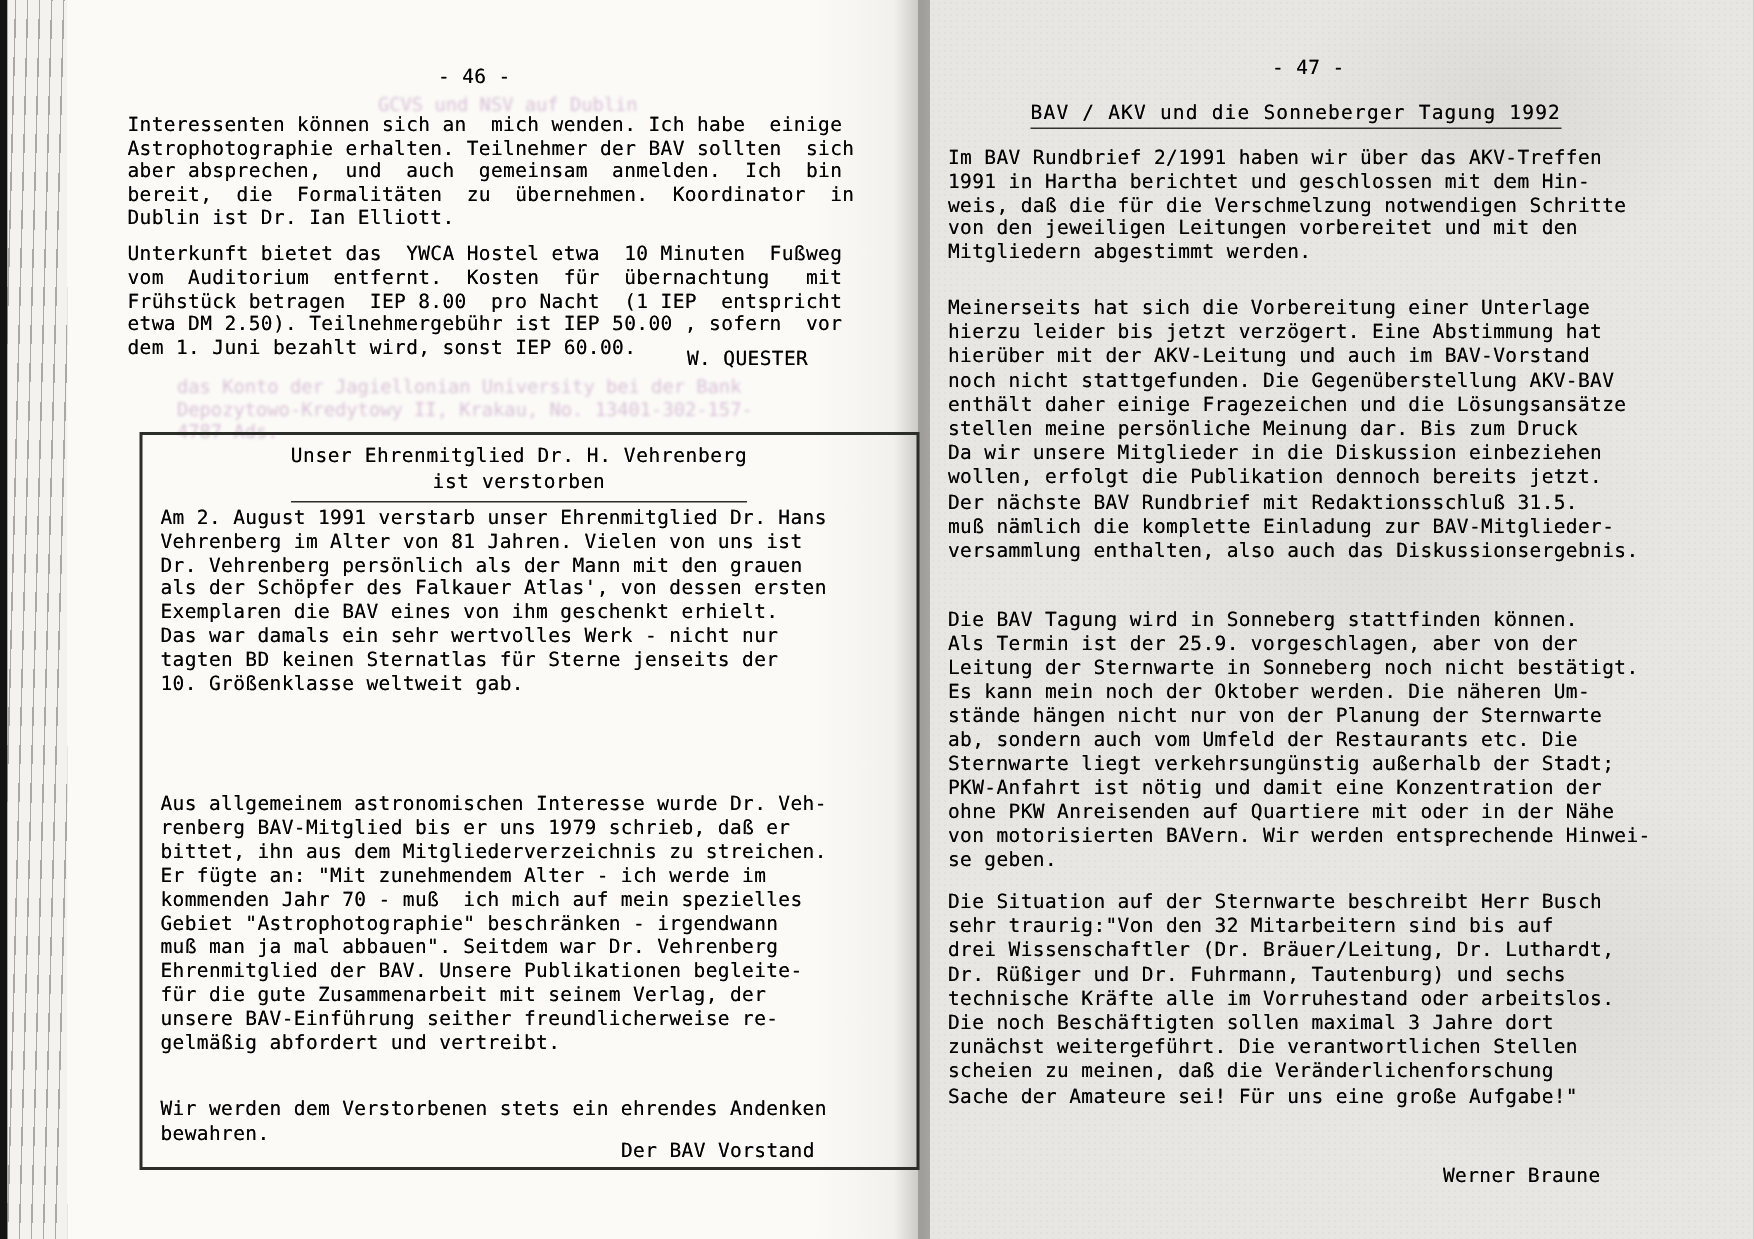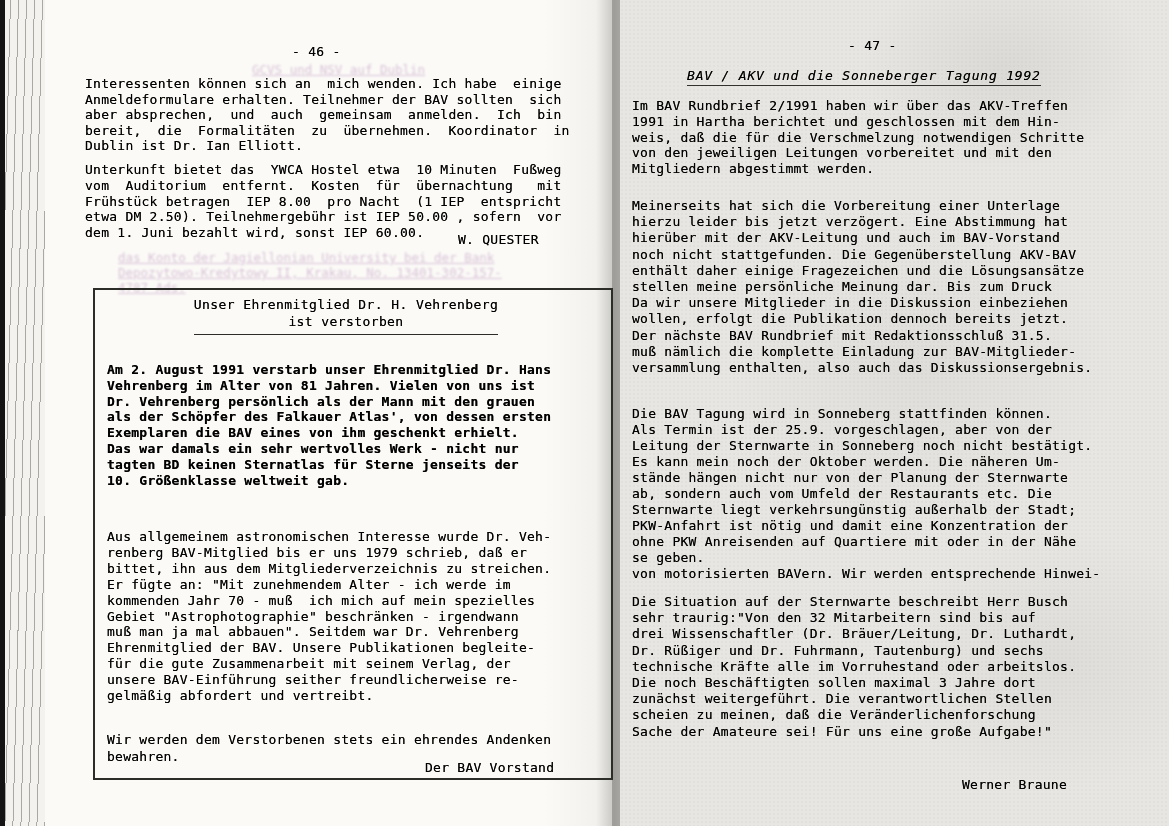--- a/index.html
+++ b/index.html
@@ -38,39 +38,39 @@
   .pn46{left:292px;top:44px;}
   .p46-1{left:85px;top:76px;line-height:15.6px;}
   .p46-2{left:85px;top:162px;line-height:15.8px;}
   .sig-quester{left:458px;top:232px;}
 
   .memorial{position:absolute;left:93px;top:288px;width:516px;height:488px;
       border:2px solid #2c2c28;background:transparent;}
   .mem-head{position:absolute;left:0;right:14px;top:7px;text-align:center;line-height:16.5px;}
   .mem-head-inner{display:inline-block;border-bottom:1.5px solid #2c2c28;padding-bottom:4px;
       letter-spacing:.4px;}
-  .mem-p1{left:12px;top:72px;line-height:15.8px;font-weight:bold;}
+  .mem-p1{left:12px;top:48px;line-height:15.8px;}
   .mem-p2{left:12px;top:239px;line-height:15.9px;}
   .mem-p3{left:12px;top:442px;line-height:16.5px;}
-  .sig-vorstand{left:288px;top:470px;padding-left:42px;}
+  .sig-vorstand{left:277px;top:470px;padding-left:42px;}
   .memorial .txt{position:absolute;}
 
   
   .pn47{left:848px;top:38px;}
   .title47{left:687px;top:68px;letter-spacing:.8px;}
-  .title47 .tin{display:inline-block;border-bottom:1.5px solid #32322e;padding-bottom:2px;font-style:italic;}
+  .title47 .tin{display:inline-block;border-bottom:1.5px solid #32322e;padding-bottom:2px;}
   .p47-1{left:632px;top:98px;line-height:15.8px;}
   .p47-2{left:632px;top:198px;line-height:16.2px;}
   .p47-3{left:632px;top:406px;line-height:16.0px;}
   .p47-4{left:632px;top:594px;line-height:16.2px;}
   .sig-braune{left:962px;top:777px;}
 
   
   .ghost{position:absolute;color:#701a75;opacity:.26;filter:blur(.9px);
-         font-size:12.5px;white-space:pre;text-decoration:underline;}
+         font-size:12.5px;white-space:pre;}
   .g1{left:252px;top:62px;}
   .g2{left:118px;top:250px;}
   .g3{left:118px;top:265px;}
   .g4{left:118px;top:280px;}
 </style>
 </head>
 <body>
 
 <div id="scan">
 
@@ -83,21 +83,21 @@
 
   <div class="ghost g1">GCVS und NSV auf Dublin</div>
   <div class="ghost g2">das Konto der Jagiellonian University bei der Bank</div>
   <div class="ghost g3">Depozytowo-Kredytowy II, Krakau, No. 13401-302-157-</div>
   <div class="ghost g4">4787 Ads.</div>
 
   <div class="txt pn46">- 46 -</div>
 
   <div class="txt p46-1">
       <div class="tl">Interessenten können sich an  mich wenden. Ich habe  einige</div>
-      <div class="tl">Anmeldeformulare erhalten. Teilnehmer der BAV sollten  sich</div>
+      <div class="tl">Astrophotographie erhalten. Teilnehmer der BAV sollten  sich</div>
       <div class="tl">aber absprechen,  und  auch  gemeinsam  anmelden.  Ich  bin</div>
       <div class="tl">bereit,  die  Formalitäten  zu  übernehmen.  Koordinator  in</div>
       <div class="tl">Dublin ist Dr. Ian Elliott.</div>
     </div>
 
   <div class="txt p46-2">
       <div class="tl">Unterkunft bietet das  YWCA Hostel etwa  10 Minuten  Fußweg</div>
       <div class="tl">vom  Auditorium  entfernt.  Kosten  für  übernachtung   mit</div>
       <div class="tl">Frühstück betragen  IEP 8.00  pro Nacht  (1 IEP  entspricht</div>
       <div class="tl">etwa DM 2.50). Teilnehmergebühr ist IEP 50.00 , sofern  vor</div>
@@ -174,22 +174,22 @@
   <div class="txt p47-3">
       <div class="tl">Die BAV Tagung wird in Sonneberg stattfinden können.</div>
       <div class="tl">Als Termin ist der 25.9. vorgeschlagen, aber von der</div>
       <div class="tl">Leitung der Sternwarte in Sonneberg noch nicht bestätigt.</div>
       <div class="tl">Es kann mein noch der Oktober werden. Die näheren Um-</div>
       <div class="tl">stände hängen nicht nur von der Planung der Sternwarte</div>
       <div class="tl">ab, sondern auch vom Umfeld der Restaurants etc. Die</div>
       <div class="tl">Sternwarte liegt verkehrsungünstig außerhalb der Stadt;</div>
       <div class="tl">PKW-Anfahrt ist nötig und damit eine Konzentration der</div>
       <div class="tl">ohne PKW Anreisenden auf Quartiere mit oder in der Nähe</div>
+      <div class="tl">von motorisierten BAVern. Wir werden entsprechende Hinwei-</div>
       <div class="tl">se geben.</div>
-      <div class="tl">von motorisierten BAVern. Wir werden entsprechende Hinwei-</div>
     </div>
 
   <div class="txt p47-4">
       <div class="tl">Die Situation auf der Sternwarte beschreibt Herr Busch</div>
       <div class="tl">sehr traurig:"Von den 32 Mitarbeitern sind bis auf</div>
       <div class="tl">drei Wissenschaftler (Dr. Bräuer/Leitung, Dr. Luthardt,</div>
       <div class="tl">Dr. Rüßiger und Dr. Fuhrmann, Tautenburg) und sechs</div>
       <div class="tl">technische Kräfte alle im Vorruhestand oder arbeitslos.</div>
       <div class="tl">Die noch Beschäftigten sollen maximal 3 Jahre dort</div>
       <div class="tl">zunächst weitergeführt. Die verantwortlichen Stellen</div>

